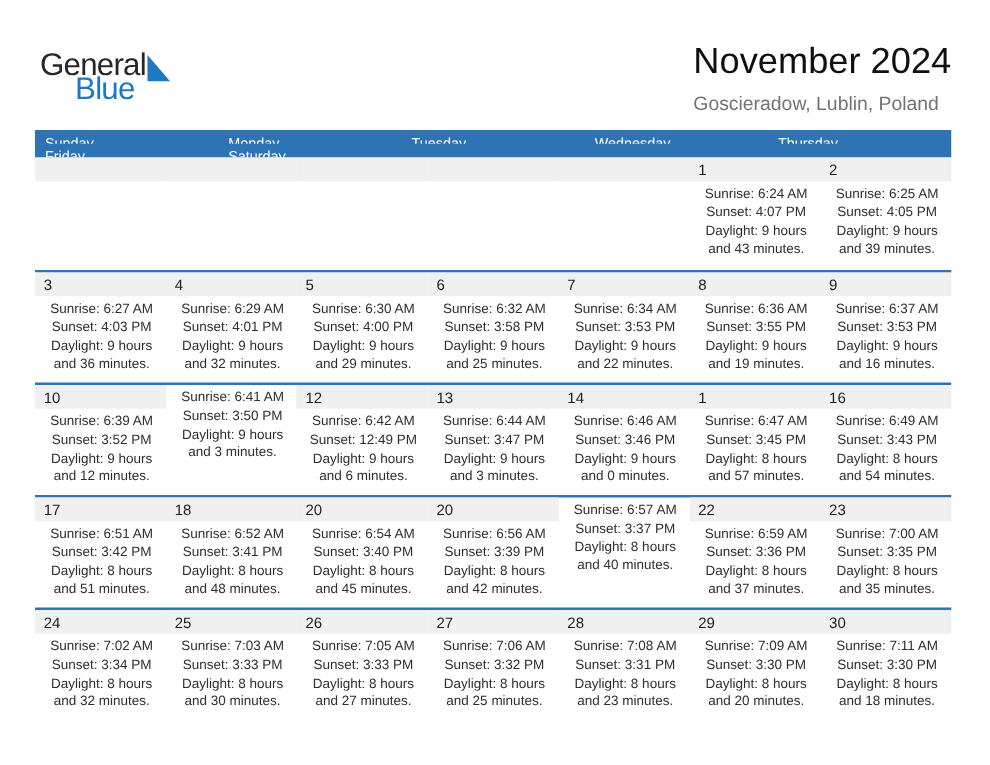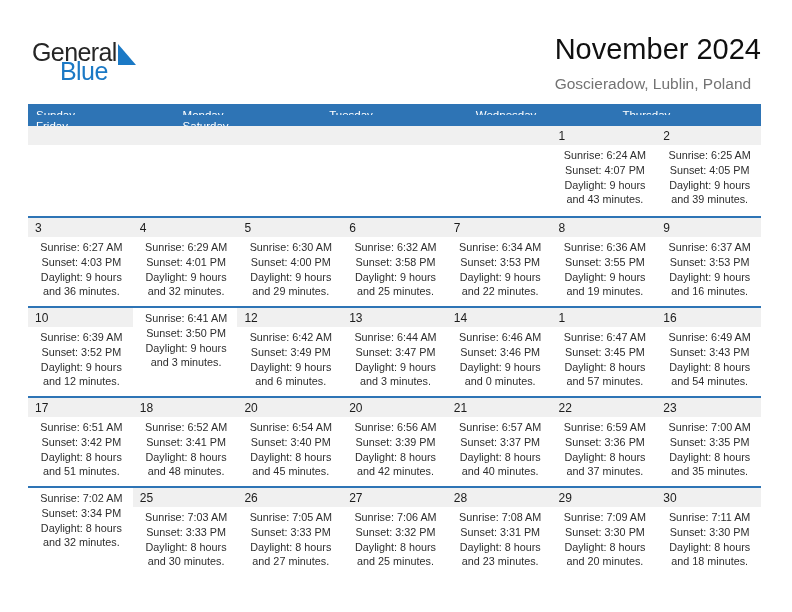--- a/index.html
+++ b/index.html
@@ -178,21 +178,21 @@
               <div class="day-line">Sunrise: 6:41 AM</div>
               <div class="day-line">Sunset: 3:50 PM</div>
               <div class="day-line">Daylight: 9 hours</div>
               <div class="day-line">and 3 minutes.</div>
             </div>
   </div>
           <div class="day-cell">
     <div class="day-num">12</div>
     <div class="day-lines">
               <div class="day-line">Sunrise: 6:42 AM</div>
-              <div class="day-line">Sunset: 3:49 PM</div>
+              <div class="day-line">Sunset: 12:49 PM</div>
               <div class="day-line">Daylight: 9 hours</div>
               <div class="day-line">and 6 minutes.</div>
             </div>
   </div>
           <div class="day-cell">
     <div class="day-num">13</div>
     <div class="day-lines">
               <div class="day-line">Sunrise: 6:44 AM</div>
               <div class="day-line">Sunset: 3:47 PM</div>
               <div class="day-line">Daylight: 9 hours</div>
@@ -258,21 +258,20 @@
           <div class="day-cell">
     <div class="day-num">20</div>
     <div class="day-lines">
               <div class="day-line">Sunrise: 6:56 AM</div>
               <div class="day-line">Sunset: 3:39 PM</div>
               <div class="day-line">Daylight: 8 hours</div>
               <div class="day-line">and 42 minutes.</div>
             </div>
   </div>
           <div class="day-cell">
-    <div class="day-num">21</div>
     <div class="day-lines">
               <div class="day-line">Sunrise: 6:57 AM</div>
               <div class="day-line">Sunset: 3:37 PM</div>
               <div class="day-line">Daylight: 8 hours</div>
               <div class="day-line">and 40 minutes.</div>
             </div>
   </div>
           <div class="day-cell">
     <div class="day-num">22</div>
     <div class="day-lines">
@@ -287,20 +286,21 @@
     <div class="day-lines">
               <div class="day-line">Sunrise: 7:00 AM</div>
               <div class="day-line">Sunset: 3:35 PM</div>
               <div class="day-line">Daylight: 8 hours</div>
               <div class="day-line">and 35 minutes.</div>
             </div>
   </div>
         </div>
         <div class="week-row">
           <div class="day-cell">
+    <div class="day-num">24</div>
     <div class="day-lines">
               <div class="day-line">Sunrise: 7:02 AM</div>
               <div class="day-line">Sunset: 3:34 PM</div>
               <div class="day-line">Daylight: 8 hours</div>
               <div class="day-line">and 32 minutes.</div>
             </div>
   </div>
           <div class="day-cell">
     <div class="day-num">25</div>
     <div class="day-lines">

